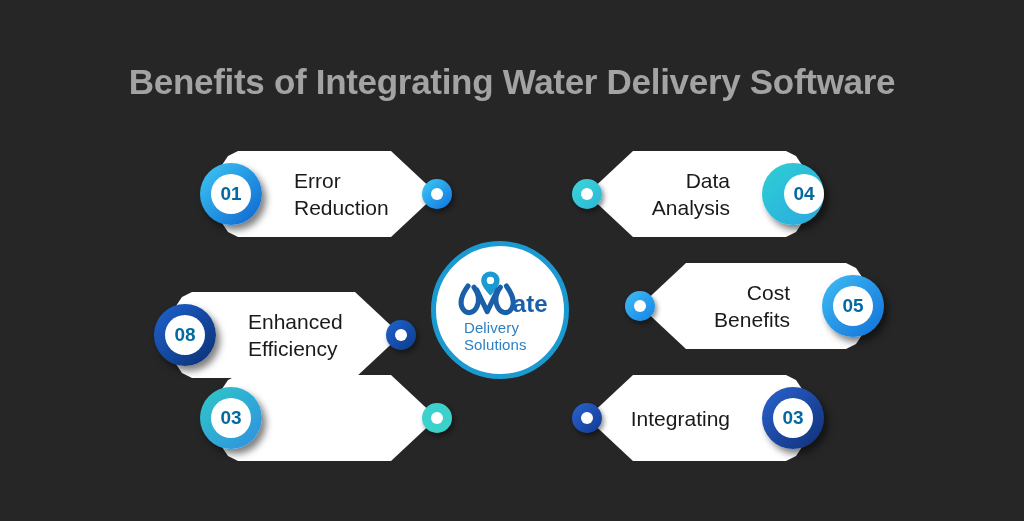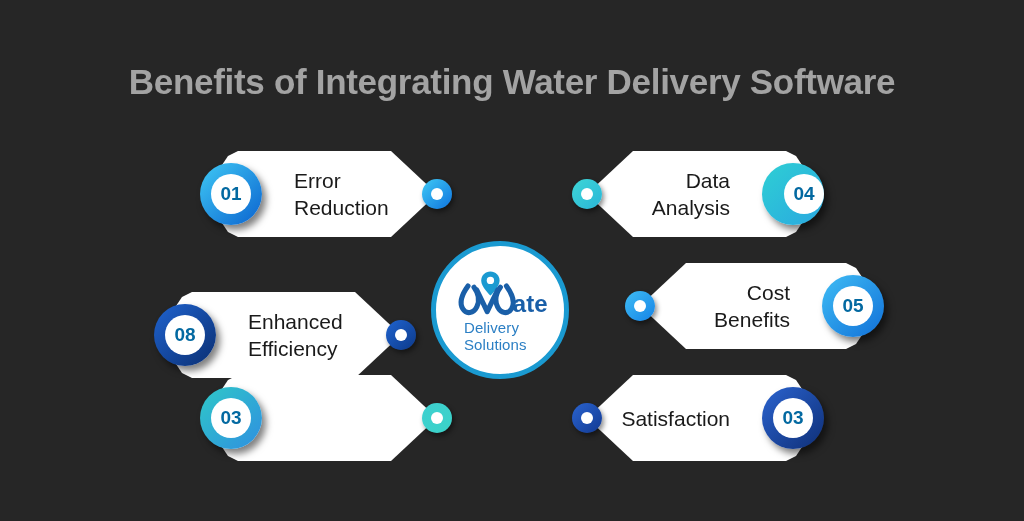--- a/index.html
+++ b/index.html
@@ -233,21 +233,21 @@
     <div class="badge" style="background: linear-gradient(135deg, rgb(63, 189, 245) 0%, rgb(17, 112, 216) 100%);">
       <div class="inner">05</div>
     </div>
     <div class="dot" style="background: linear-gradient(135deg, rgb(63, 189, 245) 0%, rgb(21, 131, 230) 100%);">
       <div class="dot-inner"></div>
     </div>
   </div>
 
   <div class="card right" style="left:587px; top:375px; width:215px;">
     <div class="plate"></div>
-    <div class="label">Satisfaction</div>
+    <div class="label">Integrating</div>
     <div class="badge" style="background: linear-gradient(135deg, rgb(42, 99, 207) 0%, rgb(15, 47, 119) 100%);">
       <div class="inner">03</div>
     </div>
     <div class="dot" style="background: linear-gradient(135deg, rgb(42, 99, 207) 0%, rgb(18, 58, 146) 100%);">
       <div class="dot-inner"></div>
     </div>
   </div>
 
   <div class="logo-circle" style="border-color: rgb(26, 154, 209);">
     <svg class="logo-mark" viewBox="0 0 120 64">

